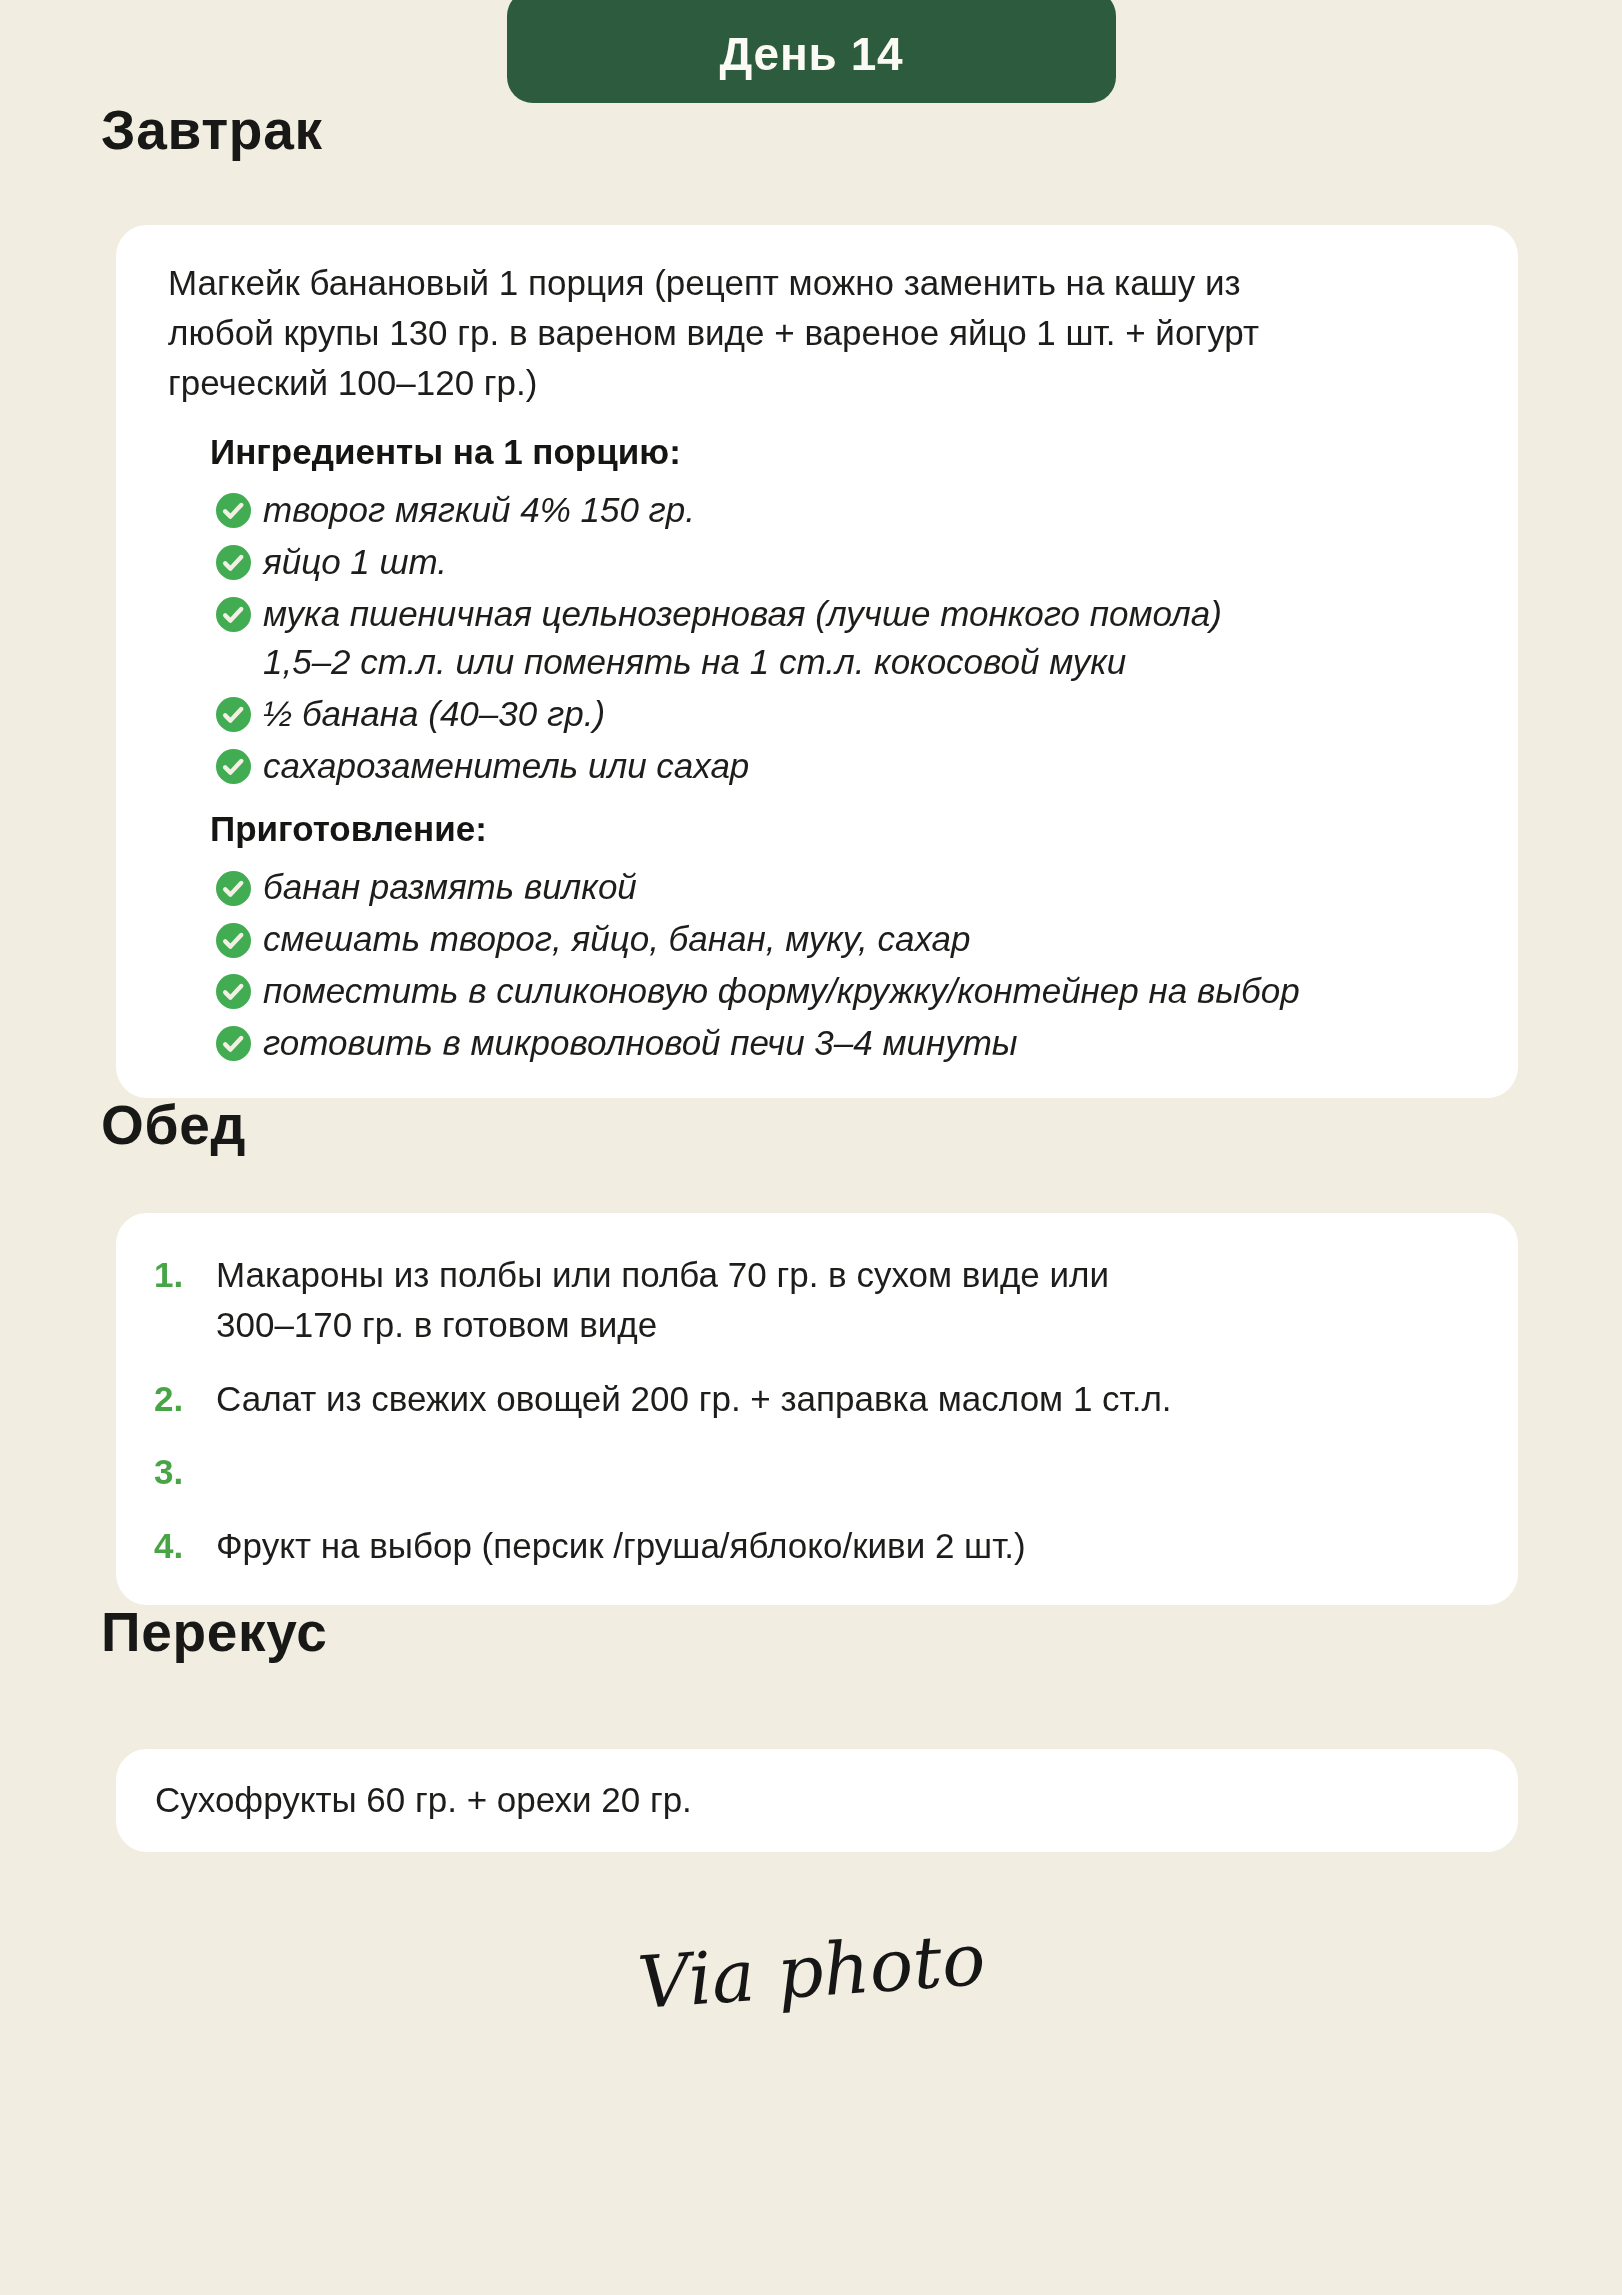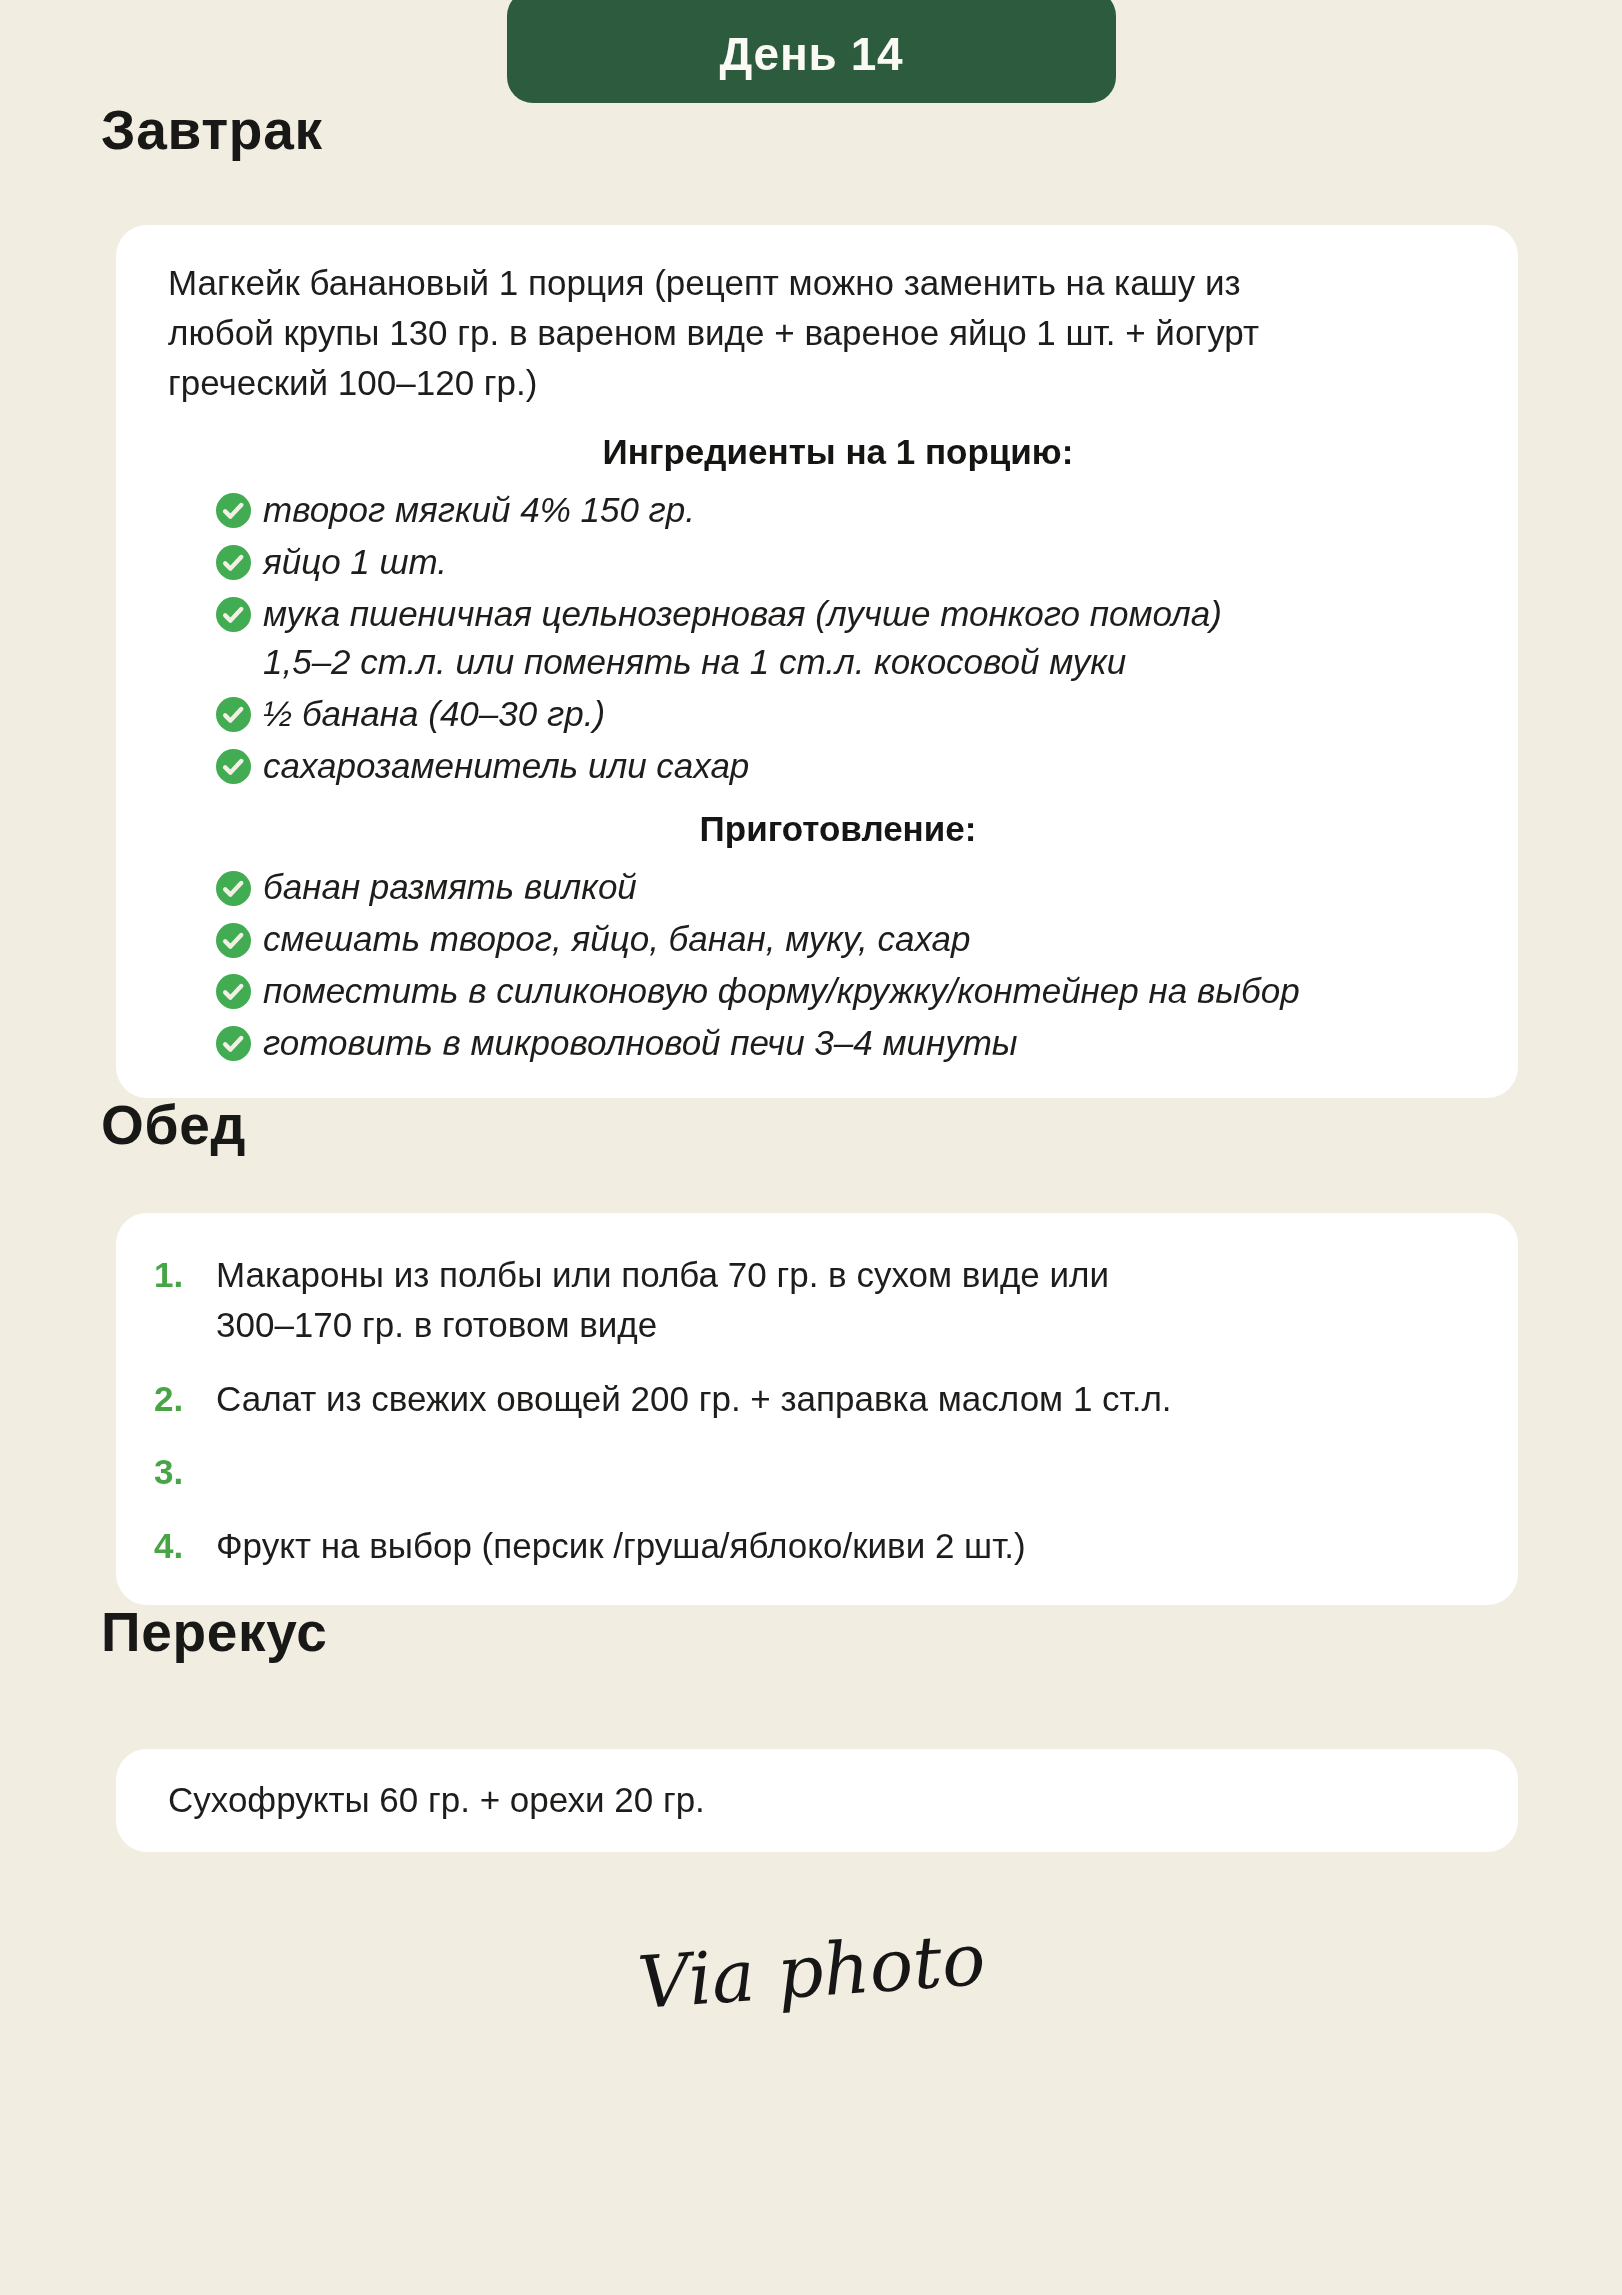--- a/index.html
+++ b/index.html
@@ -34,27 +34,27 @@
   .card{
     width:1402px;margin-left:116px;
     background:#ffffff;border-radius:31px;
     box-sizing:border-box;
   }
   .card-breakfast{margin-top:67px;padding:33px 52px 31px;}
   .card-lunch{margin-top:60px;padding:37px 52px 34px 38px;}
   .card-snack{
     margin-top:89px;height:103px;
     display:flex;align-items:center;
-    padding:0 52px;
+    padding:0 39px;
   }
   .intro{margin:0 0 19.6px 0;font-size:35px;line-height:50px;}
   .line{display:block;white-space:nowrap;}
   .sub-header{
     margin:0 0 9.2px 42px;
-    font-size:35px;font-weight:700;line-height:50px;color:#151513;text-align:center;
+    font-size:35px;font-weight:700;line-height:50px;color:#151513;
   }
   ul.checklist{list-style:none;margin:0 0 14.4px;padding:0 0 0 48px;}
   ul.checklist.last{margin-bottom:0;}
   ul.checklist li{
     display:flex;gap:12px;margin-bottom:3.9px;
     font-style:italic;font-size:35px;line-height:48px;
   }
   ul.checklist li:last-child{margin-bottom:0;}
   .check-icon{width:35px;height:35px;flex:none;margin-top:7.2px;}
   ol.numbered{list-style:none;margin:0;padding:0;}

